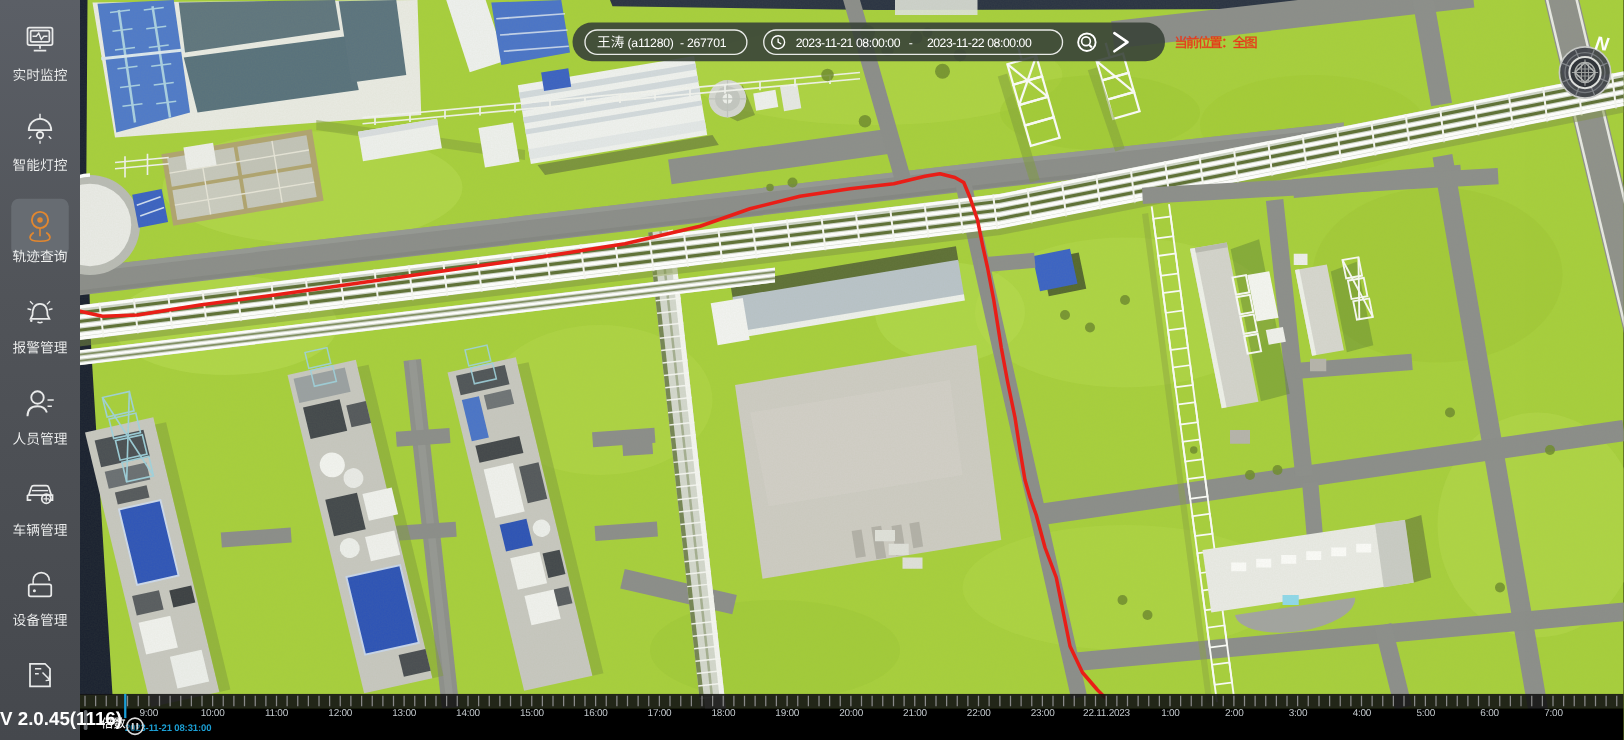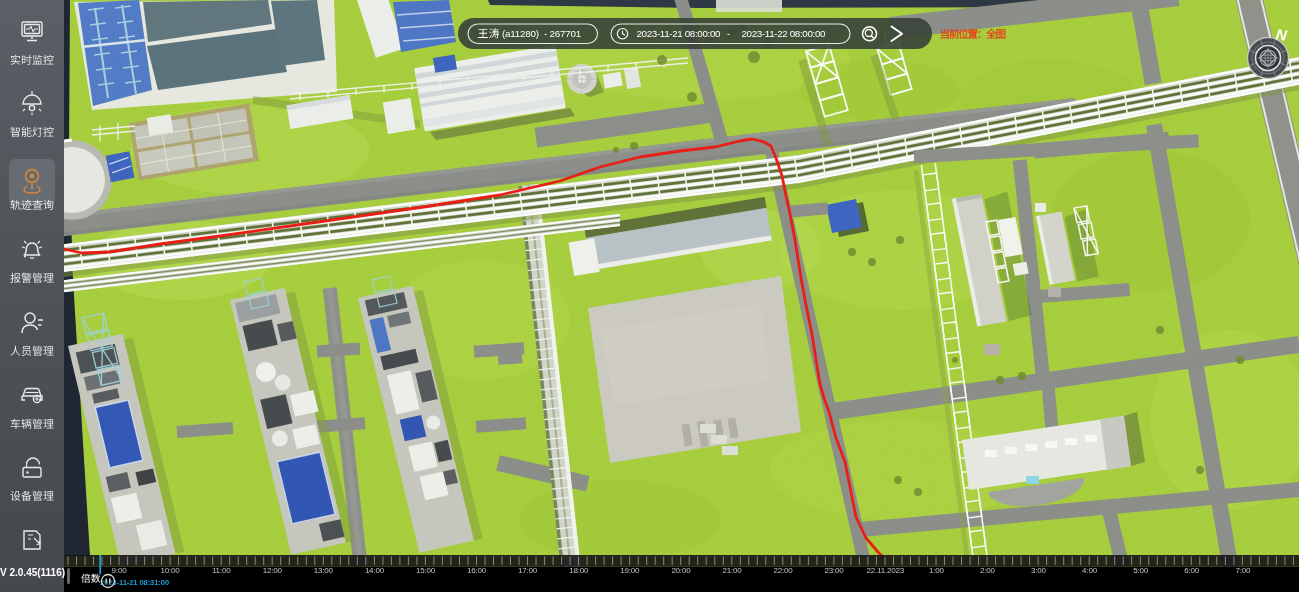--- a/index.html
+++ b/index.html
@@ -971,15 +971,15 @@
           <path transform="translate(3000,0)" d="M476 -540H629V-411H476ZM694 -540H847V-411H694ZM476 -728H629V-601H476ZM694 -728H847V-601H694ZM318 -22V47H967V-22H700V-160H933V-228H700V-346H919V-794H407V-346H623V-228H395V-160H623V-22ZM35 -100 54 -24C142 -53 257 -92 365 -128L352 -201L242 -164V-413H343V-483H242V-702H358V-772H46V-702H170V-483H56V-413H170V-141C119 -125 73 -111 35 -100Z"></path>
         </g>
 
 <g stroke="#e9eaea" fill="none" stroke-width="1.4">
 <path d="M24 531 L36 531 L40 535 L40 549 L24 549 Z"></path>
 <path d="M34 538 L40 544 M40 544 L36.5 544.5 M40 544 L39.5 540.5" stroke-width="1.2"></path>
 <path d="M28 535 L33 535 M28 539 L31 539" stroke-width="1.1"></path>
 </g>
 </svg>
 
-<div style="position:absolute;left:0;top:567px;width:64px;text-align:center;font-family:'Liberation Sans',sans-serif;font-weight:bold;font-size:10px;color:#fff;white-space:nowrap">V 2.0.45(1116)</div>
+<div style="position:absolute;left:0;top:567px;width:64px;text-align:center;font-family:'Liberation Sans',sans-serif;font-weight:bold;font-size:15px;color:#fff;white-space:nowrap">V 2.0.45(1116)</div>
 </div>
 </div>
 
 </body></html>

